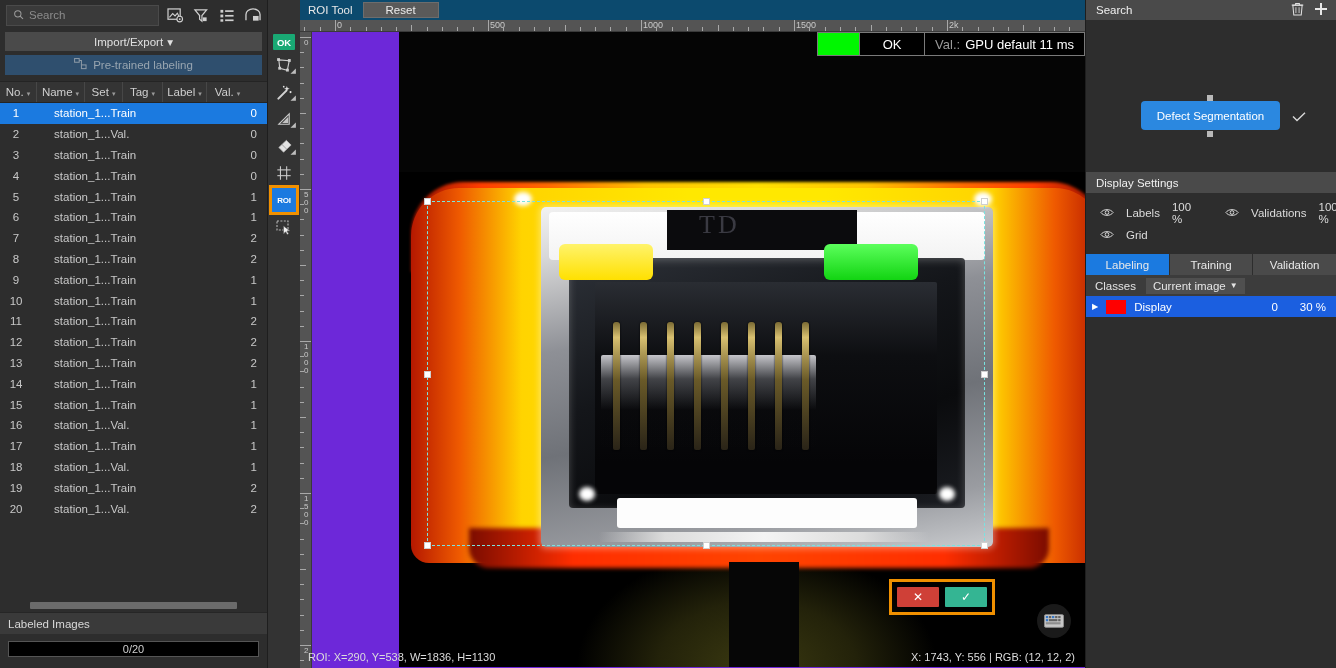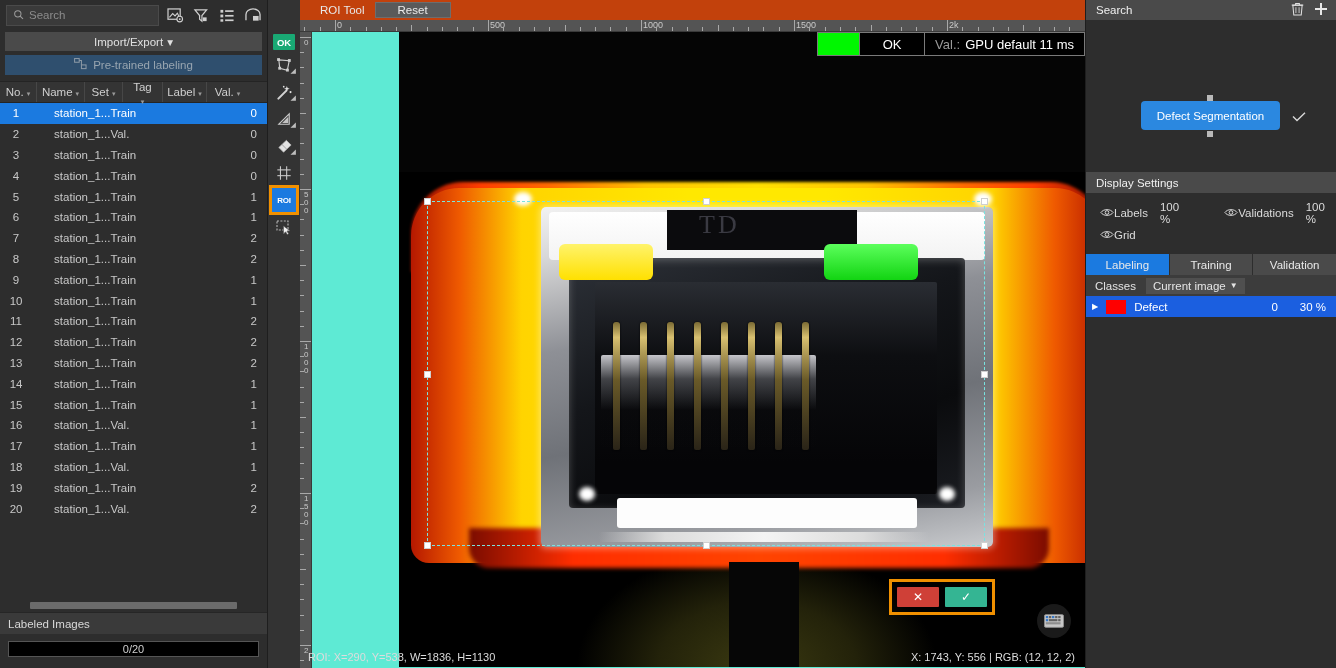--- a/index.html
+++ b/index.html
@@ -63,21 +63,21 @@
   }
   .tbl-head > div {
     display: flex; align-items: center; justify-content: center;
     border-right: 1px solid #474747;
     position: relative; gap: 3px; cursor: pointer;
   }
   .tbl-head .sortmark { font-size: 7px; color: #9a9a9a; position: relative; top: 2px;}
   .c-no { width: 37px; }
   .c-name { width: 48px; }
   .c-set { width: 38px; }
-  .c-tag { width: 40px; flex-direction: column; }
+  .c-tag { width: 40px; }
   .c-label { width: 44px; }
   .c-val { width: 41px; border-right: none !important; }
   .rows { flex: 1; overflow: hidden; background: #2d2d2d; }
   .row {
     display: flex; height: 20.8px; align-items: center;
     font-size: 11.5px; color: #c8c8c8; cursor: pointer;
   }
   .row.sel { background: #1b7ae0; color: #fff; }
   .row > div { display: flex; align-items: center; height: 100%; }
   .row .c-no { justify-content: center; }
@@ -120,23 +120,23 @@
     background: #1b7ae0;
     outline: 3px solid #f09000;
     width: 24px; height: 24px;
   }
   .tool .corner { position:absolute; right:1px; bottom:2px; font-size:7px; color:#bdbdbd;}
   .tool-label { color: #fff; font-size: 8px; font-weight: bold; letter-spacing: -0.3px;}
 
   
   .center { flex: 1; display: flex; flex-direction: column; background: #2b2b2b; position: relative; min-width:0;}
   .roi-bar {
-    height: 20px; background: #c2410c;
+    height: 20px; background: #0c4a6e;
     display: flex; align-items: center; gap: 10px;
-    padding-left: 20px; flex: none;
+    padding-left: 8px; flex: none;
   }
   .roi-bar .ttl { font-size: 11.5px; color: #e8e8e8; }
   .reset-btn {
     background: #5a5a5a; border: 1px solid #6d6d6d;
     color: #ececec; font-size: 11.5px;
     padding: 1px 22px; cursor: pointer;
   }
   .ruler-h {
     height: 12px; background: #545454; position: relative; flex:none;
     border-bottom: 1px solid #3a3a3a;
@@ -149,21 +149,21 @@
     width: 12px; background: #545454; position: relative; flex: none;
     border-right: 1px solid #3a3a3a; overflow:hidden;
   }
   .ruler-v .tick { position: absolute; left: 0; height: 1px; background: #a8a8a8; }
   .ruler-v .lbl {
     position: absolute; left: 1px; font-size: 8px; color: #c9c9c9;
     width: 10px; line-height: 8px; text-align: center; letter-spacing: -0.5px;
   }
   .viewport { flex: 1; position: relative; background: #000; overflow: hidden; }
 
-  .img-stage { position: absolute; inset: 0; background: #5eead4; }
+  .img-stage { position: absolute; inset: 0; background: #6d28d9; }
   
   .photo {
     position: absolute; left: 87px; top: 0px; width: 716px; height: 635px;
     background:
       radial-gradient(ellipse 180px 120px at 50% 100%, #3b3a11 0%, #23220a 55%, #000 100%),
       linear-gradient(#000,#000);
     overflow: hidden;
   }
   .photo-dark-top { position:absolute; left:0; top:0; width:100%; height:140px; background:#050505;}
   .conn-body {
@@ -315,21 +315,21 @@
   }
   .node-port { position:absolute; width: 6px; height: 6px; background: #b9b9b9; }
   .node-check { position:absolute; left: 206px; top: 89px; color:#d8d8d8; font-size: 14px; cursor:pointer;}
   .ds-head {
     height: 21px; background: #4a4a4a;
     display:flex; align-items:center; padding-left: 10px;
     font-size: 11.5px; color:#efefef;
   }
   .ds-body { background: #2d2d2d; padding: 9px 0 8px 0; }
   .ds-row { display:flex; align-items:center; height: 22px; padding-left: 14px; font-size: 11.5px; color:#dcdcdc;}
-  .ds-item { display:flex; align-items:flex-end; gap: 0; cursor:pointer;}
+  .ds-item { display:flex; align-items:flex-end; gap: 12px; cursor:pointer;}
   .ds-pct { color:#dcdcdc; margin-left: 12px; font-size: 11.5px;}
   .tabs { display:flex; height: 21px; }
   .tab {
     flex: 1; display:flex; align-items:center; justify-content:center;
     font-size: 11.5px; color:#e8e8e8; background:#4a4a4a; cursor:pointer;
     border-right: 1px solid #2d2d2d;
   }
   .tab:last-child { border-right: none; }
   .tab.active { background: #1b7ae0; }
   .classes-bar {
@@ -980,21 +980,21 @@
       <span class="cur-img">
         <span>Current image</span>
         <span style="font-size:8px;">▼</span>
       </span>
     </div>
 
     <div id="class-rows">
         <div class="class-row">
           <span class="class-arrow">▶</span>
           <span class="class-swatch" style="background: rgb(255, 0, 0);"></span>
-          <span class="class-name">Defect</span>
+          <span class="class-name">Display</span>
           <span class="class-count">0</span>
           <span class="class-pct">30 %</span>
         </div>
       </div>
 
     <div class="rp-spacer"></div>
 
     <div class="imgtag-body"></div>
   </div>
 </div>

